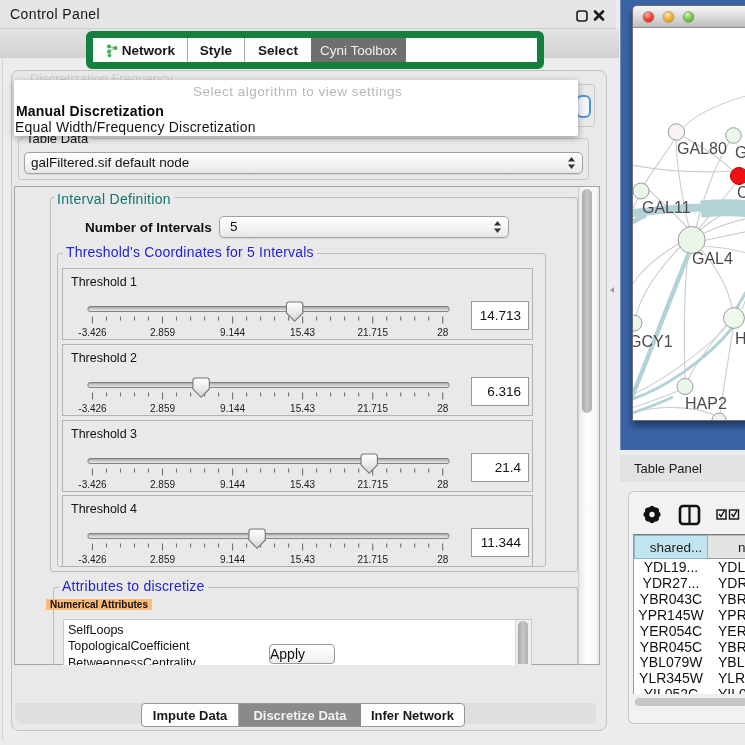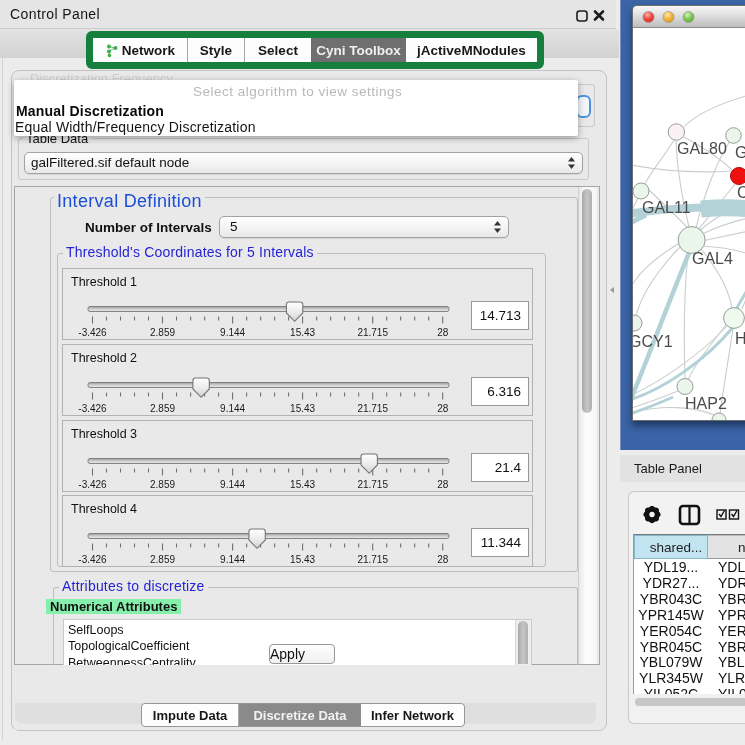--- a/index.html
+++ b/index.html
@@ -34,22 +34,21 @@
   <div style="width:94px;display:flex;align-items:center;justify-content:center;border-right:1px solid #a9a9a9;font-size:13.5px;font-weight:bold;color:#181818">
     <svg width="14" height="15" viewBox="0 0 14 15" style="margin-right:3px">
       <path d="M4,3.5 L10,5 M4,8 L10,5 M4,8 L4,12" stroke="#9a9a9a" stroke-width="1"></path>
       <circle cx="4" cy="3.5" r="2" fill="#38b24a"></circle>
         <circle cx="10.5" cy="5" r="2" fill="#38b24a"></circle>
       <circle cx="4" cy="8.5" r="2" fill="#38b24a"></circle>
         <circle cx="4.5" cy="12.5" r="1.8" fill="#38b24a"></circle>
     </svg>Network</div>
   <div style="width:56px;display:flex;align-items:center;justify-content:center;border-right:1px solid #a9a9a9;font-size:13.5px;font-weight:bold;color:#181818">Style</div>
   <div style="width:66px;display:flex;align-items:center;justify-content:center;font-size:13.5px;font-weight:bold;color:#181818">Select</div>
-  <div style="width:95px;display:flex;align-items:center;justify-content:center;background:#6f6f6f;font-size:13.5px;font-weight:bold;color:#f0f0f0">Cyni Toolbox</div>
-  <div style="flex:1;display:flex;align-items:center;justify-content:center;font-size:13.5px;font-weight:bold;color:#181818">jActiveMNodules</div>
+  <div style="width:95px;display:flex;align-items:center;justify-content:center;background:#6f6f6f;font-size:13.5px;font-weight:normal;color:#f0f0f0">Cyni Toolbox</div>
 </div>
 
 <div class="abs" style="left:11px;top:70px;width:594px;height:659px;background:#e9e9e9;border:1px solid #c3c3c3;border-radius:8px"></div>
 
 <div class="abs" style="left:20px;top:84px;width:573px;height:41px;border:1px solid #c9c9c9;border-radius:3px"></div>
 <div class="abs grouplab" style="left:27px;top:71px;color:#cfcfcf;background:transparent">Discretization Frequency</div>
 
 <div class="abs" style="left:575.5px;top:95px;width:11px;height:19px;border:2.6px solid #4e92dd;border-radius:6px;background:#f2f6fb"></div>
 
 <div class="abs" style="left:18px;top:138px;width:569px;height:40px;border:1px solid #c9c9c9;border-radius:3px"></div>
@@ -68,21 +67,21 @@
 <div class="abs" style="left:193px;top:84px;font-size:13.5px;letter-spacing:0.5px;color:#b8b8b8;z-index:6">Select algorithm to view settings</div>
 <div class="abs" style="left:16px;top:102.5px;font-size:14px;letter-spacing:0.2px;font-weight:bold;color:#090909;z-index:6">Manual Discretization</div>
 <div class="abs" style="left:15px;top:119px;font-size:14px;letter-spacing:0.2px;color:#141414;z-index:6">Equal Width/Frequency Discretization</div>
 
 <div class="abs" style="left:14px;top:186px;width:584px;height:477px;border:1px solid #a5a5a5;background:#e9e9e9"></div>
 
 <div class="abs" style="left:578px;top:187px;width:18px;height:477px;background:linear-gradient(90deg,#e8e8e8,#fdfdfd 40%,#f4f4f4);border-left:1px solid #cfcfcf"></div>
 <div class="abs" style="left:581.5px;top:189px;width:10px;height:224px;background:linear-gradient(90deg,#a8a8a8,#c6c6c6 50%,#b0b0b0);border-radius:5px"></div>
 
 <div class="abs" style="left:50px;top:197px;width:526px;height:373px;border:1px solid #bdbdbd;border-radius:3px"></div>
-<div class="abs grouplab" style="left:54px;top:191px;color:#1d4ed8;font-size:18px;letter-spacing:0.3px">Interval Definition</div>
+<div class="abs grouplab" style="left:54px;top:191px;color:#0f766e;font-size:14px;letter-spacing:0.3px">Interval Definition</div>
 
 <div class="abs" style="left:85px;top:219.5px;font-size:13.5px;font-weight:bold;color:#111">Number of Intervals</div>
 <div class="combo" style="left:219px;top:216px;width:288px;height:20px;line-height:20px">
   <span style="margin-left:10px">5</span>
   <div class="updn">
       <svg width="9" height="14" viewBox="0 0 9 14">
         <path d="M4.5,1 L8,5.5 H1 z" fill="#333"></path>
         <path d="M4.5,13 L1,8.5 H8 z" fill="#333"></path>
       </svg>
     </div>
@@ -162,21 +161,21 @@
       <text x="239.6" y="42.5" font-size="10" text-anchor="middle" fill="#1a1a1a">15.43</text>
       <text x="309.7" y="42.5" font-size="10" text-anchor="middle" fill="#1a1a1a">21.715</text>
       <text x="379.7" y="42.5" font-size="10" text-anchor="middle" fill="#1a1a1a">28</text>
       <path d="M185.9,11.7 q0,-2.7 2.7,-2.7 h11 q2.7,0 2.7,2.7 v8.3 l-8.2,8.3 l-8.2,-8.3 z" fill="url(#thm)" stroke="#757575" stroke-width="1.1"></path>
     </svg>
 <div class="tval">11.344</div>
 </div>
 
 <div class="abs" style="left:53px;top:587px;width:523px;height:90px;border:1px solid #bdbdbd;border-radius:3px;border-bottom:none"></div>
 <div class="abs grouplab" style="left:59px;top:578px;color:#2424d4;font-size:14px;letter-spacing:0.2px">Attributes to discretize</div>
-<div class="abs" style="left:46px;top:599px;font-size:13px;font-weight:bold;color:#111;background:#86efac;padding:0 4px">Numerical Attributes</div>
+<div class="abs" style="left:46px;top:599px;font-size:10px;font-weight:bold;color:#111;background:#fdba74;padding:0 4px">Numerical Attributes</div>
 <div class="abs" style="left:63px;top:619px;width:452px;height:45px;background:#fff;border:1px solid #c9c9c9;border-right:none"></div>
 <div class="abs" style="left:68px;top:622px;font-size:12.5px;color:#111;line-height:16.3px">SelfLoops<br>TopologicalCoefficient<br>BetweennessCentrality</div>
 <div class="abs" style="left:515px;top:619px;width:15px;height:45px;background:#eeeeee;border:1px solid #c9c9c9;border-left:1px solid #d8d8d8"></div>
 <div class="abs" style="left:517.5px;top:621px;width:10px;height:43px;background:linear-gradient(90deg,#a8a8a8,#c6c6c6 50%,#b0b0b0);border-radius:5px 5px 0 0"></div>
 
 <div class="abs" style="left:15px;top:665px;width:582px;height:65px;background:#e9e9e9"></div>
 
 <div class="abs" style="left:269px;top:644px;width:64px;height:18px;border:1px solid #999;border-radius:4px;background:linear-gradient(#ffffff,#efefef);text-align:left;font-size:14px;color:#111;line-height:18px">Apply</div>
 
 <div class="abs" style="left:15px;top:703px;width:581px;height:21px;background:#dfdfdf;border-radius:0 0 8px 8px"></div>

